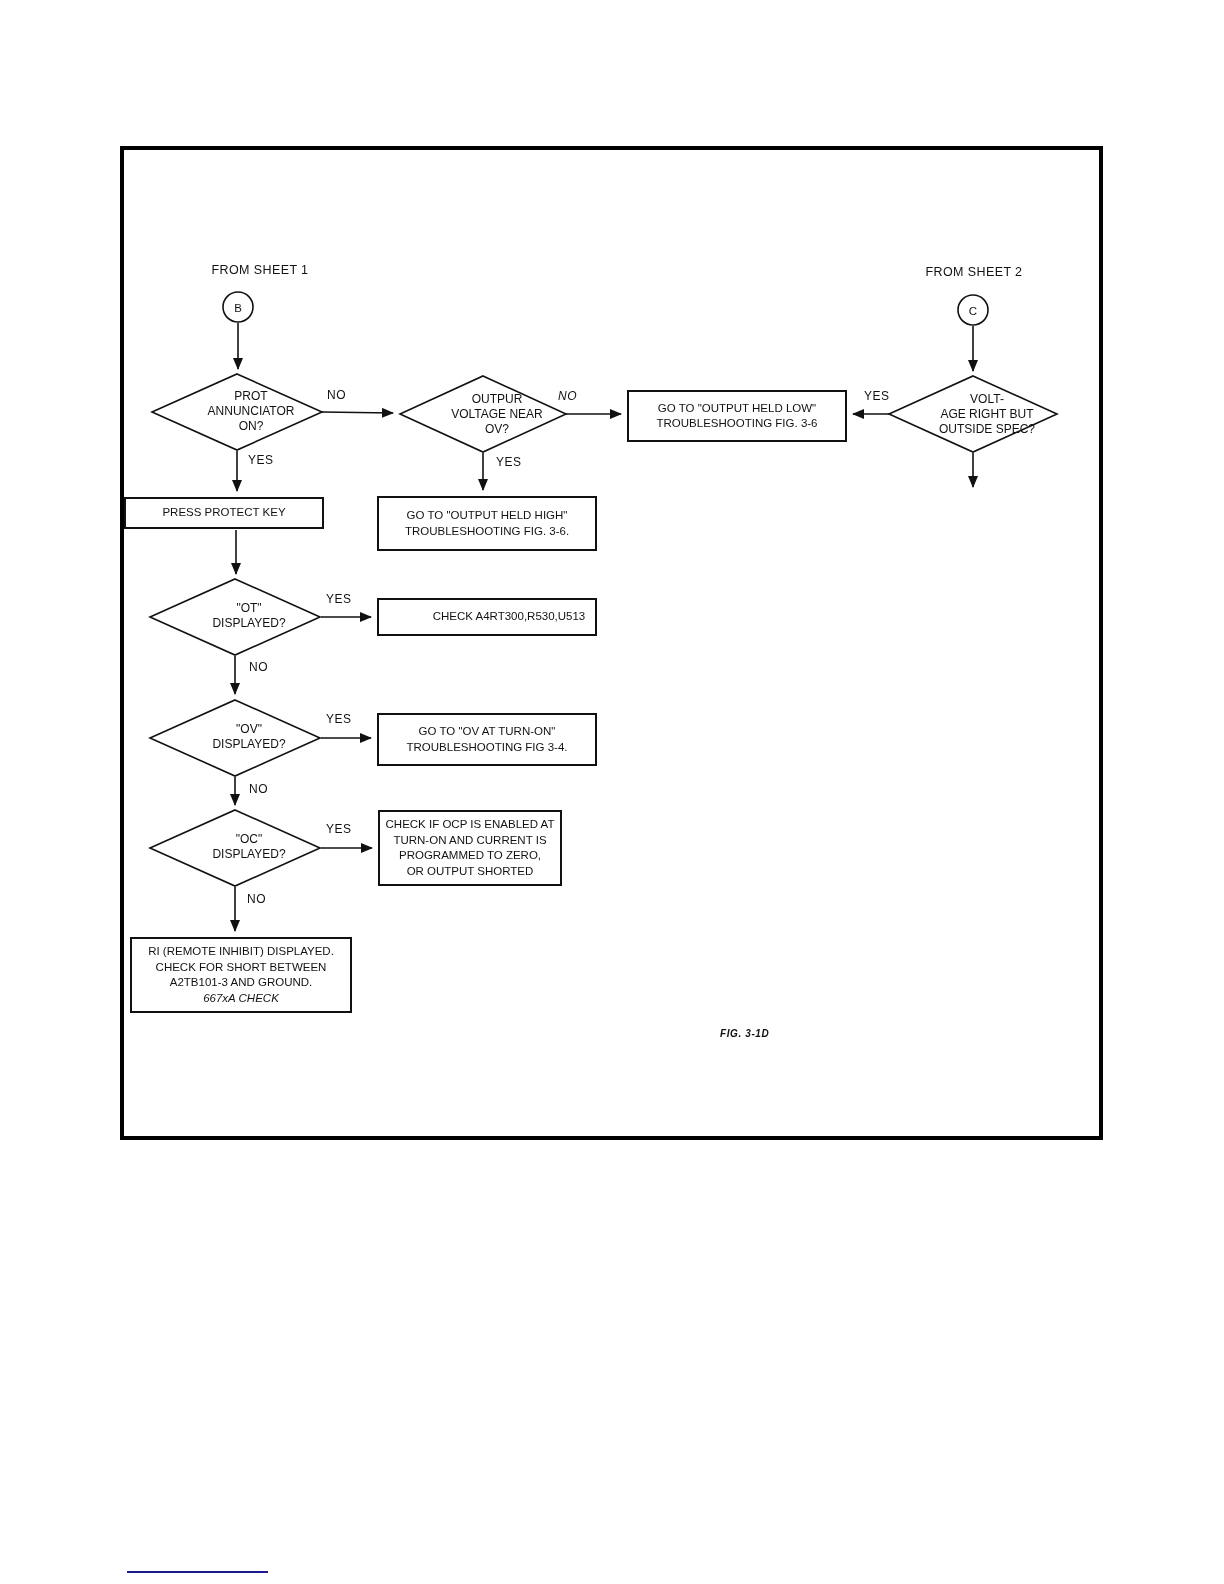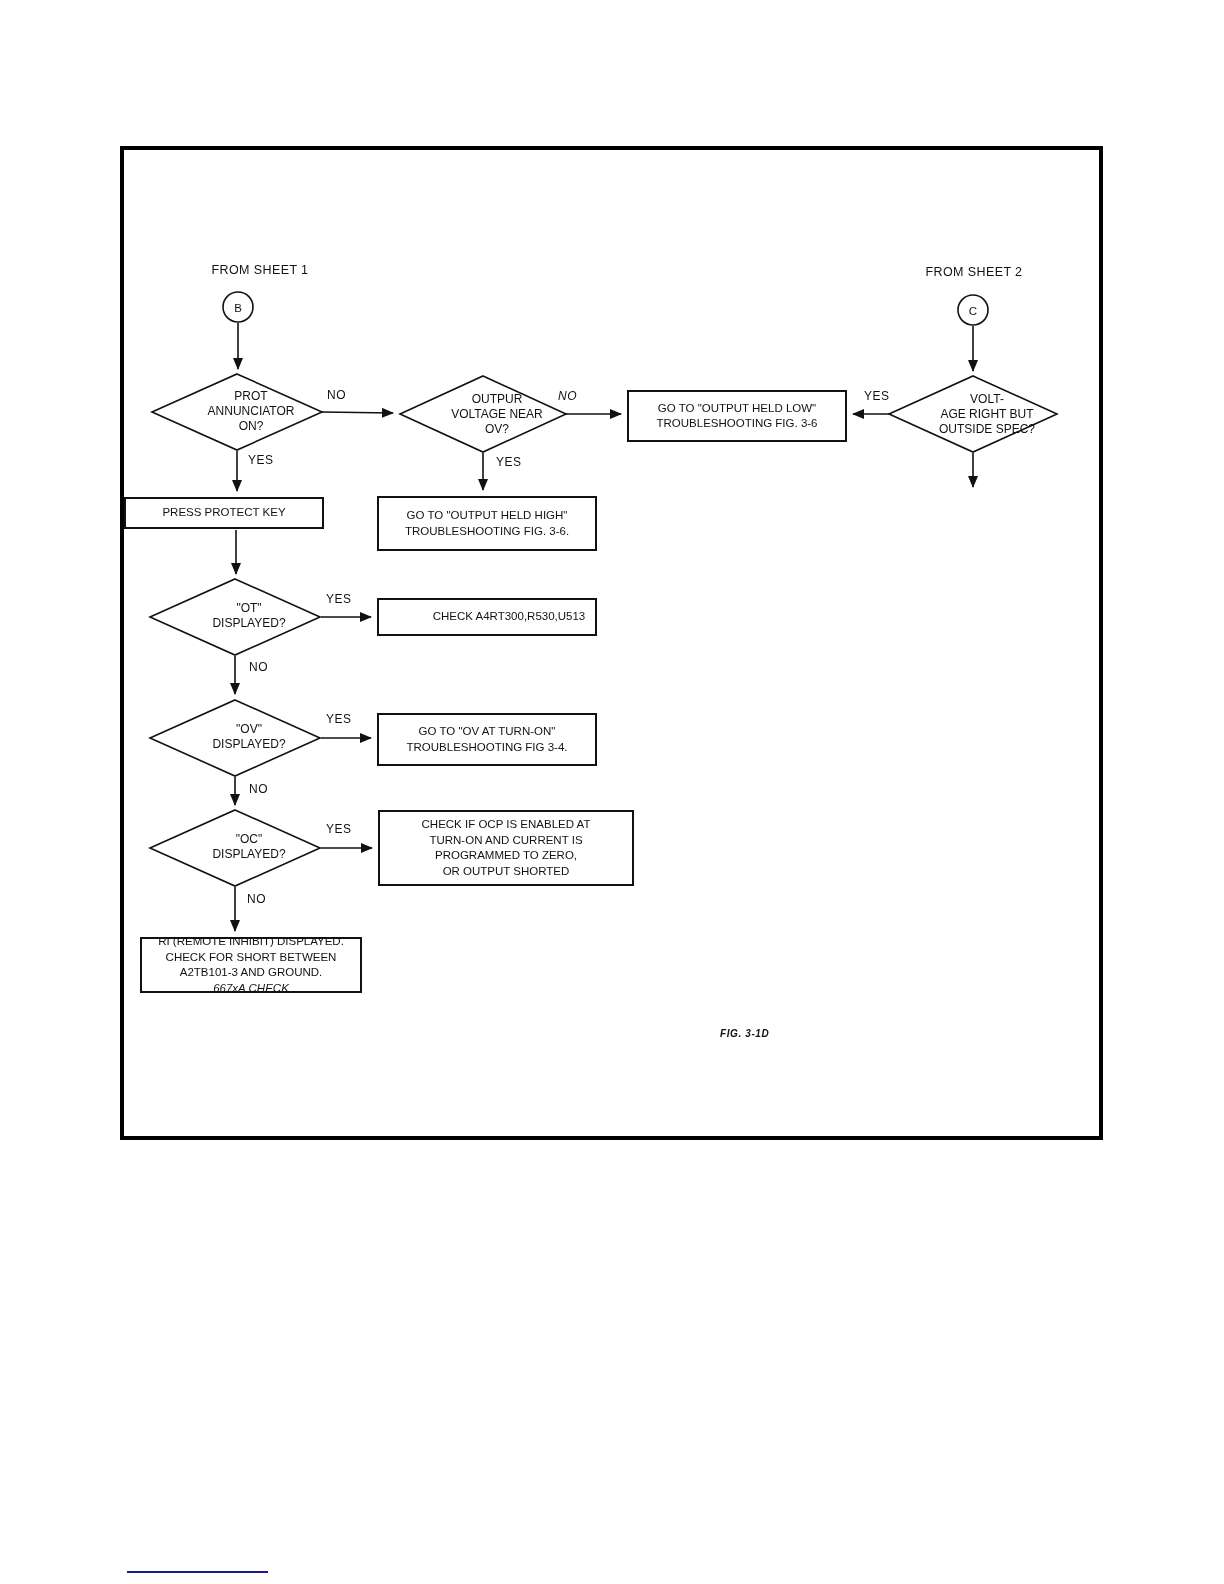--- a/index.html
+++ b/index.html
@@ -122,27 +122,27 @@
     <div>GO TO "OUTPUT HELD HIGH"</div>
     <div>TROUBLESHOOTING FIG. 3-6.</div>
   </div>
   <div class="box" style="left:377px; top:598px; width:220px; height:38px;padding-left:44px;">
     <div>CHECK A4RT300,R530,U513</div>
   </div>
   <div class="box" style="left:377px; top:713px; width:220px; height:53px;">
     <div>GO TO "OV AT TURN-ON"</div>
     <div>TROUBLESHOOTING FIG 3-4.</div>
   </div>
-  <div class="box" style="left:378px; top:810px; width:256px; height:76px;">
+  <div class="box" style="left:378px; top:810px; width:184px; height:76px;">
     <div>CHECK IF OCP IS ENABLED AT</div>
     <div>TURN-ON AND CURRENT IS</div>
     <div>PROGRAMMED TO ZERO,</div>
     <div>OR OUTPUT SHORTED</div>
   </div>
-  <div class="box" style="left:140px; top:937px; width:222px; height:56px;">
+  <div class="box" style="left:130px; top:937px; width:222px; height:76px;">
     <div>RI (REMOTE INHIBIT) DISPLAYED.</div>
     <div>CHECK FOR SHORT BETWEEN</div>
     <div>A2TB101-3 AND GROUND.</div>
     <div class="italic">667xA CHECK</div>
   </div>
 
   <div class="elabel" style="left:327px; top:388px;">NO</div>
   <div class="elabel" style="left:248px; top:453px;">YES</div>
   <div class="elabel italic" style="left:558px; top:389px;">NO</div>
   <div class="elabel" style="left:496px; top:455px;">YES</div>

